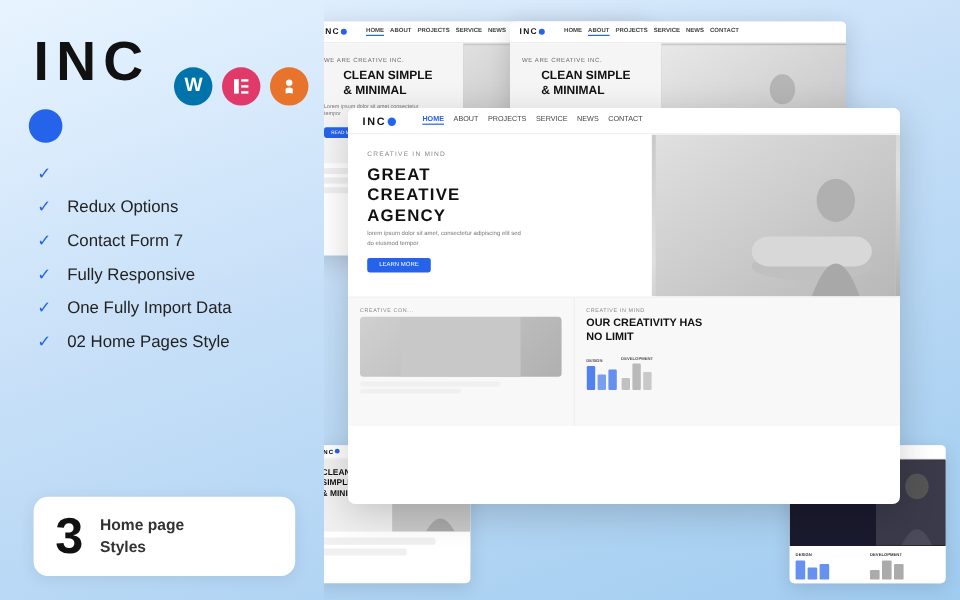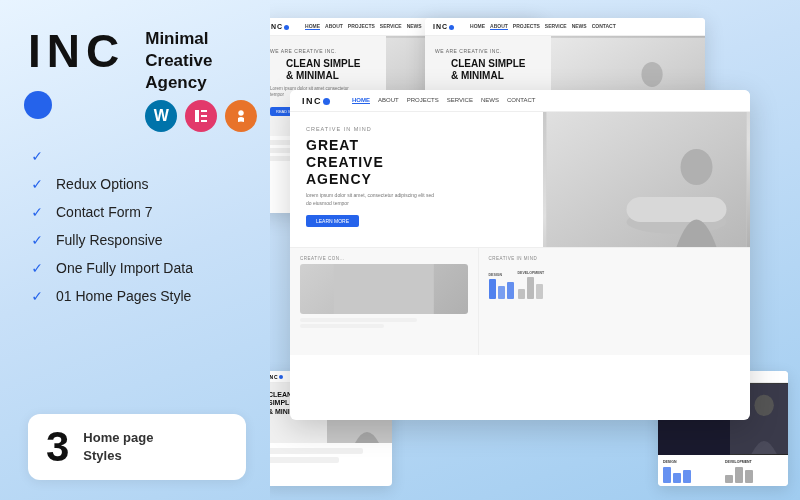--- a/index.html
+++ b/index.html
@@ -557,21 +557,21 @@
       <div class="header-row">
         <div class="logo-group">
           <div class="logo-text">
             <span>INC</span><span class="logo-dot"></span>
           </div>
         </div>
         <div class="title-icons-group">
           <div class="title-row">
             <div class="theme-title-area">
               <div class="theme-title">
-                <span>Minimal Creative Agency</span><br>
+                <br>
               </div>
               <div class="theme-icons">
                 <div class="theme-icon icon-wp">W</div>
                 <div class="theme-icon icon-el">
                   <svg width="16" height="16" viewBox="0 0 16 16">
                     <rect x="2" y="2" width="4" height="12" fill="white"></rect>
                     <rect x="8" y="2" width="6" height="2" fill="white"></rect>
                     <rect x="8" y="7" width="6" height="2" fill="white"></rect>
                     <rect x="8" y="12" width="6" height="2" fill="white"></rect>
                   </svg>
@@ -603,21 +603,21 @@
         <li>
           <span class="check-icon">✓</span>
           <span>Fully Responsive</span>
         </li>
         <li>
           <span class="check-icon">✓</span>
           <span>One Fully Import Data</span>
         </li>
         <li>
           <span class="check-icon">✓</span>
-          <span>01 Home Pages Style</span>
+          <span>02 Home Pages Style</span>
         </li>
       </ul>
     </div>
 
     <div class="bottom-badge">
       <div class="badge-number">3</div>
       <div class="badge-text">
         <span>Home page</span><br>
         <span>Styles</span>
       </div>
@@ -755,20 +755,21 @@
               <svg width="100%" height="100%" viewBox="0 0 100 50">
                 <rect width="100" height="50" fill="#c8c8c8"></rect>
               </svg>
             </div>
             <div style="height:4px; background:#f0f0f0; border-radius:2px; margin-top:4px; width:70%;"></div>
             <div style="height:4px; background:#f0f0f0; border-radius:2px; margin-top:2px; width:50%;"></div>
           </div>
 
           <div style="flex:1.5; padding:8px 10px; overflow:hidden;">
             <div style="font-size:4.5px; color:#888; text-transform:uppercase; letter-spacing:0.5px; margin-bottom:3px;">CREATIVE IN MIND</div>
+            <div style="font-size:9px; font-weight:900; color:#111; text-transform:uppercase; line-height:1.2; margin-bottom:4px;">OUR CREATIVITY HAS<br>NO LIMIT</div>
             <div style="display:flex; gap:4px; align-items:flex-end; height:35px;">
               <div style="display:flex; flex-direction:column; gap:2px;">
                 <div style="font-size:3.5px; color:#555; font-weight:700;">DESIGN</div>
                 <div style="display:flex; gap:2px; align-items:flex-end;">
                   <div style="width:7px; height:20px; background:#2563eb; border-radius:1px; opacity:0.8;"></div>
                   <div style="width:7px; height:13px; background:#2563eb; border-radius:1px; opacity:0.6;"></div>
                   <div style="width:7px; height:17px; background:#2563eb; border-radius:1px; opacity:0.7;"></div>
                 </div>
               </div>
               <div style="display:flex; flex-direction:column; gap:2px;">

